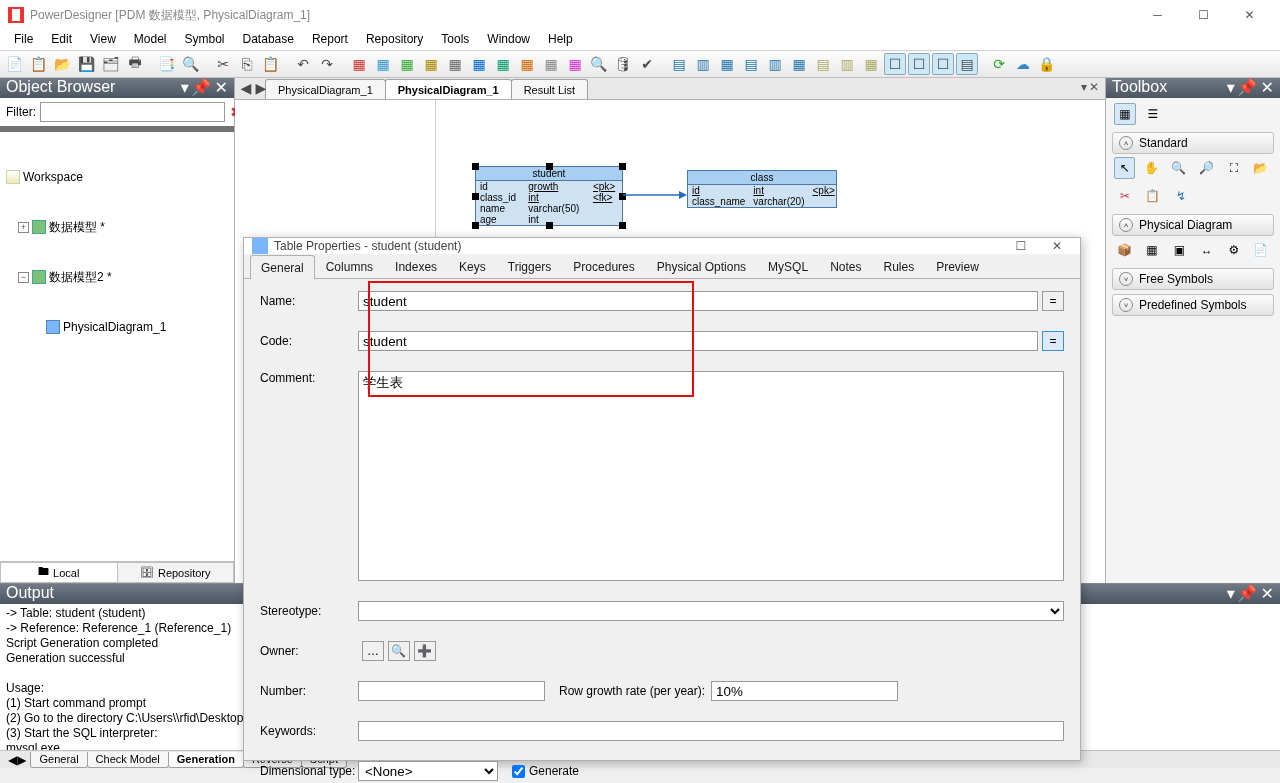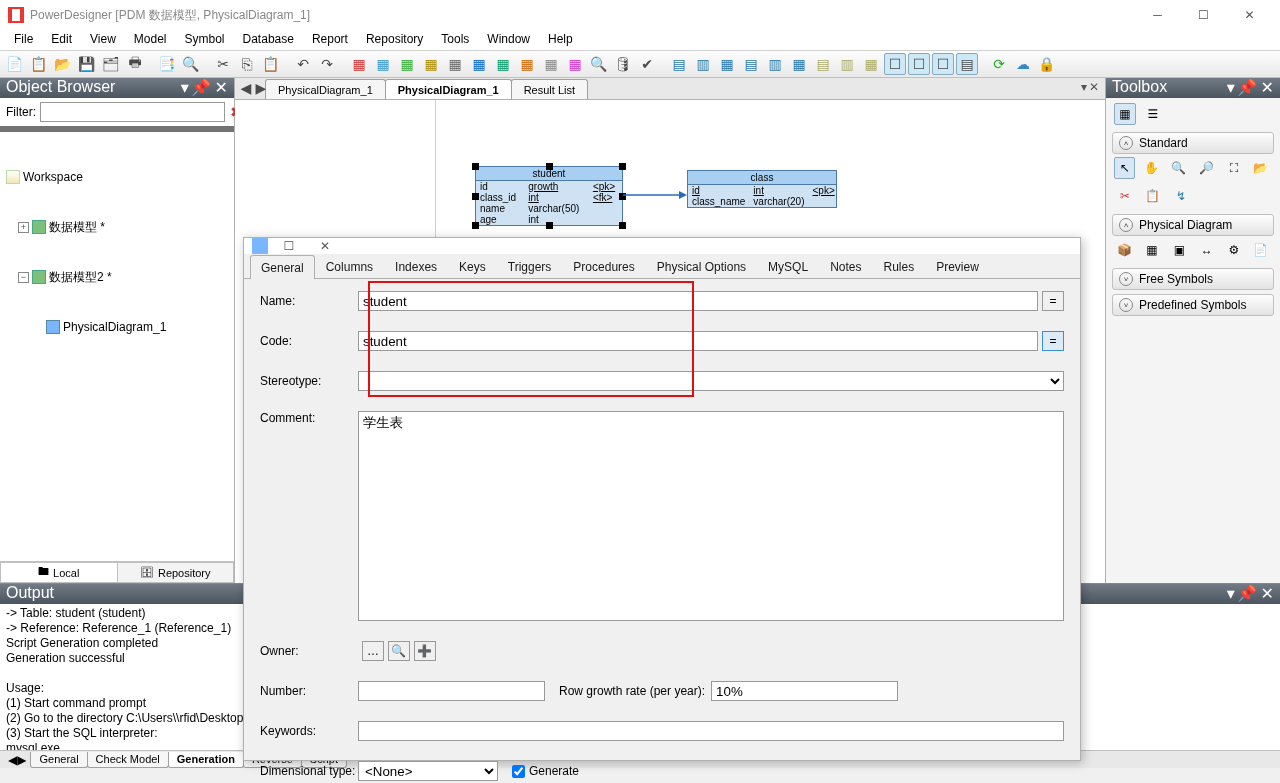--- a/index.html
+++ b/index.html
@@ -357,20 +357,21 @@
     <span class="bt">Check Model</span>
     <span class="bt active">Generation</span>
     <span class="bt">Reverse</span>
     <span class="bt">Script</span>
   </div>
 </div>
 
 <div class="dialog">
   <div class="dlg-title">
     <span class="icon"></span>
+    <span class="dlg-title-text">Table Properties - student (student)</span>
     <div class="dlg-winbtns">
       <span>☐</span>
       <span>✕</span>
     </div>
   </div>
   <div class="dlg-tabs">
     <span class="dlg-tab active">General</span>
     <span class="dlg-tab">Columns</span>
     <span class="dlg-tab">Indexes</span>
     <span class="dlg-tab">Keys</span>
@@ -387,27 +388,27 @@
     <div class="form-row">
       <label>Name:</label>
       <input type="text" value="student" style="">
       <span class="sqbtn">=</span>
     </div>
     <div class="form-row">
       <label>Code:</label>
       <input type="text" value="student" style="">
       <span class="sqbtn hl">=</span>
     </div>
-    <div class="form-row">
-      <label>Stereotype:</label>
-      <select style="flex:1"></select>
-    </div>
     <div class="form-row" style="align-items:flex-start">
       <label>Comment:</label>
       <textarea id="cmt" style="">学生表</textarea>
+    </div>
+    <div class="form-row">
+      <label>Stereotype:</label>
+      <select style="flex:1"></select>
     </div>
     <div class="form-row">
       <label>Owner:</label>
       <span class="sqbtn">…</span>
       <span class="sqbtn">🔍</span>
       <span class="sqbtn">➕</span>
     </div>
     <div class="form-row">
       <label>Number:</label>
       <input type="text" style="flex: 0 0 140px;">

